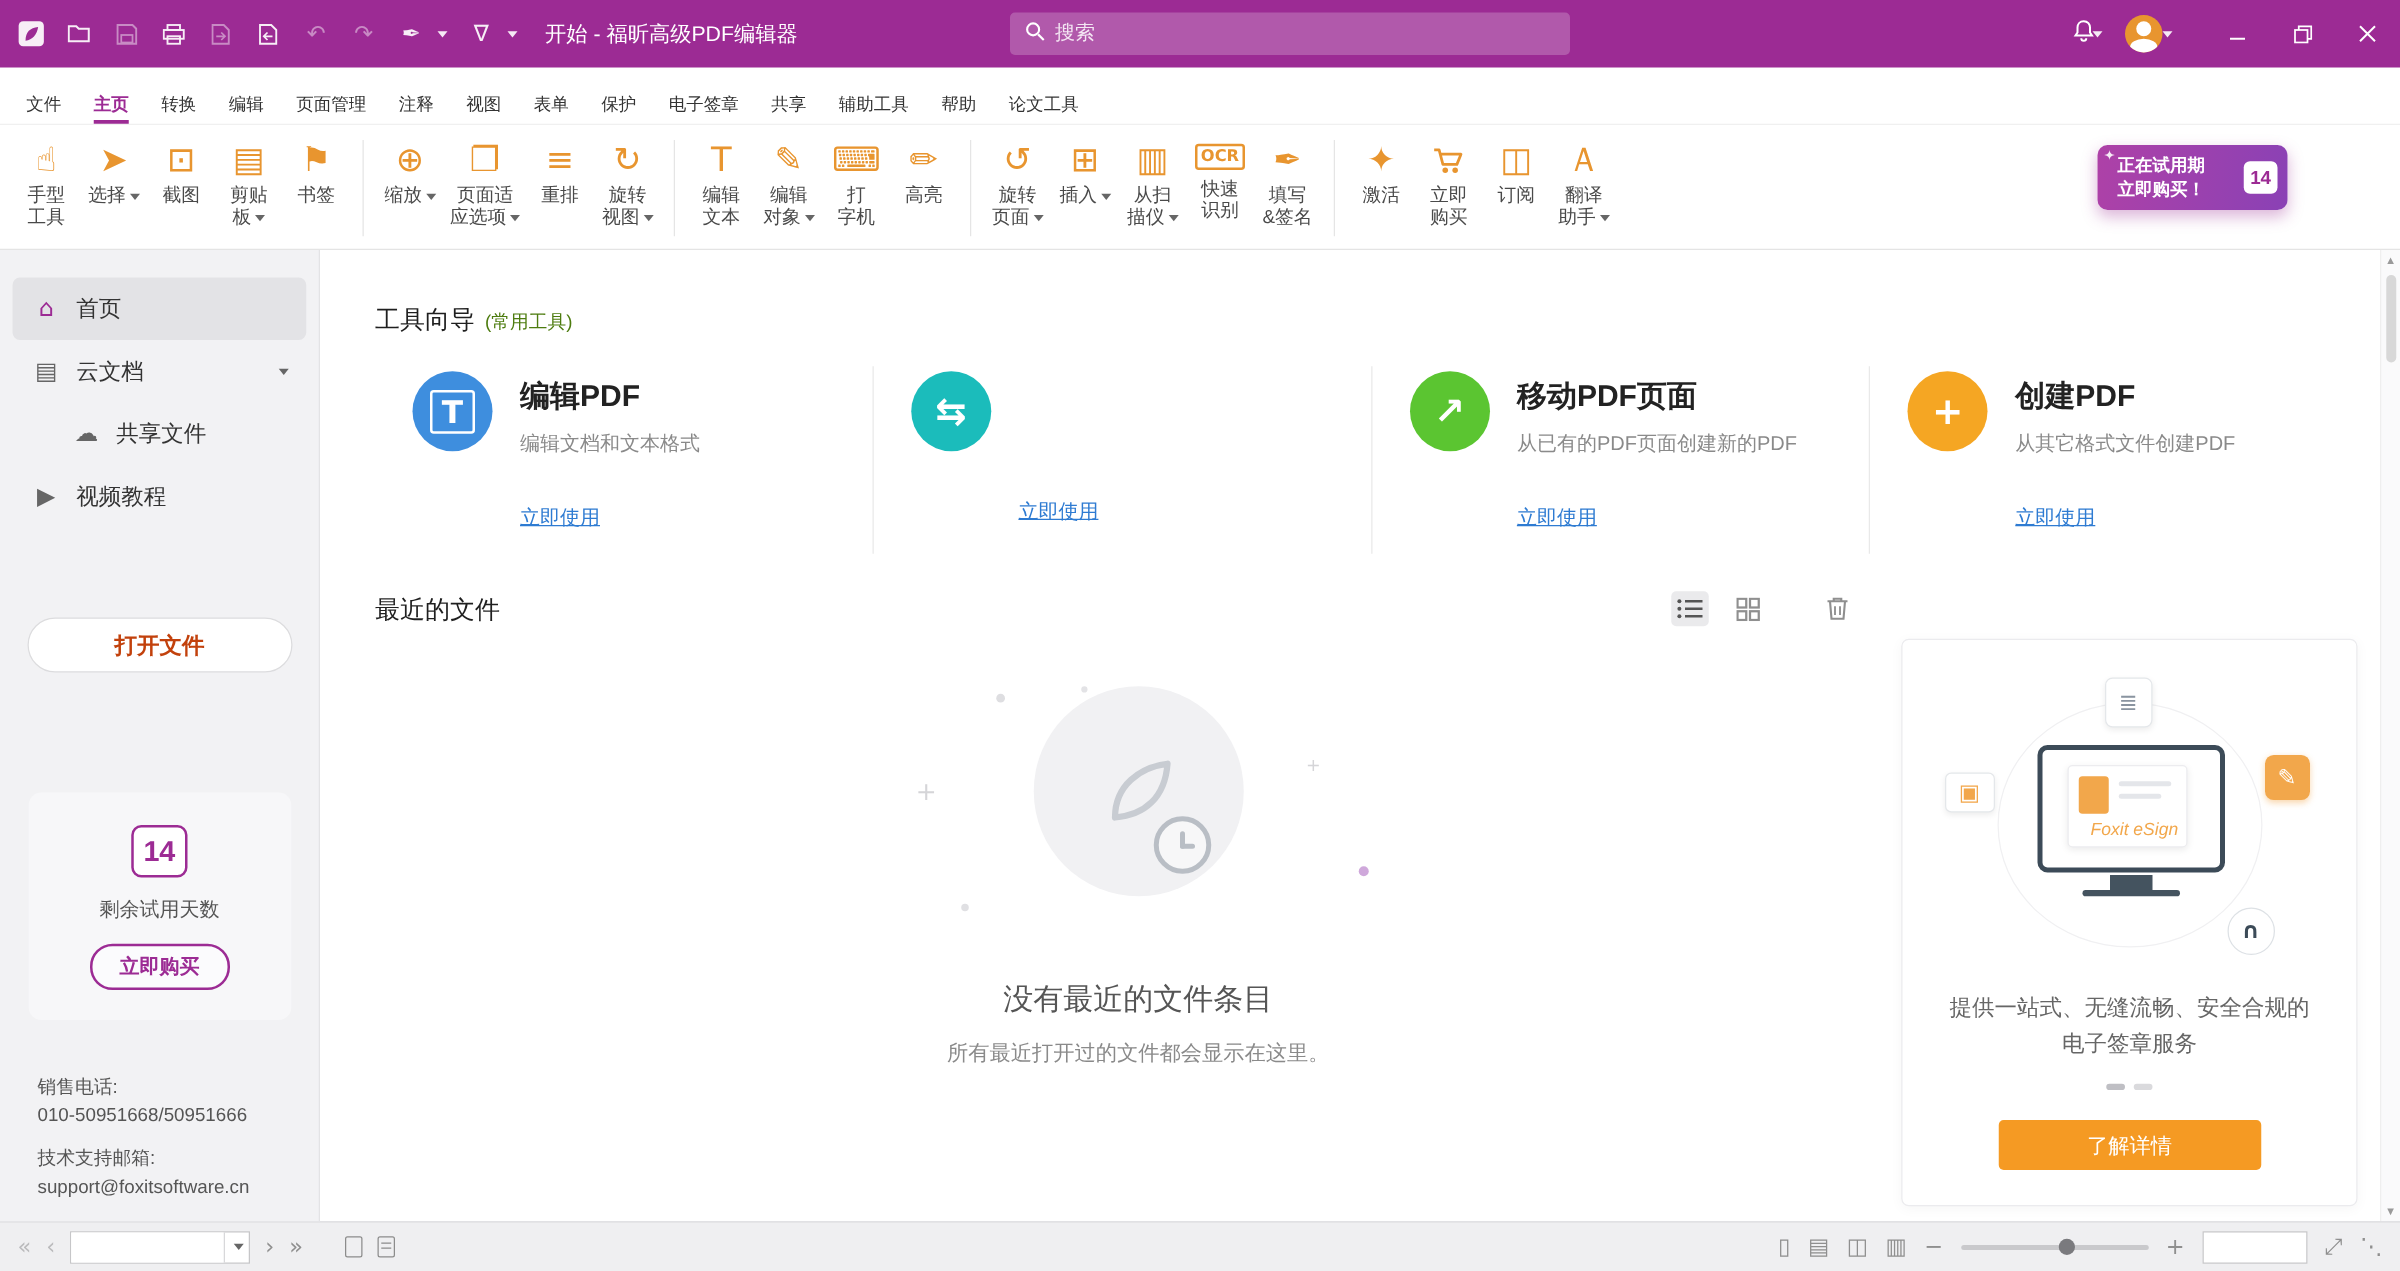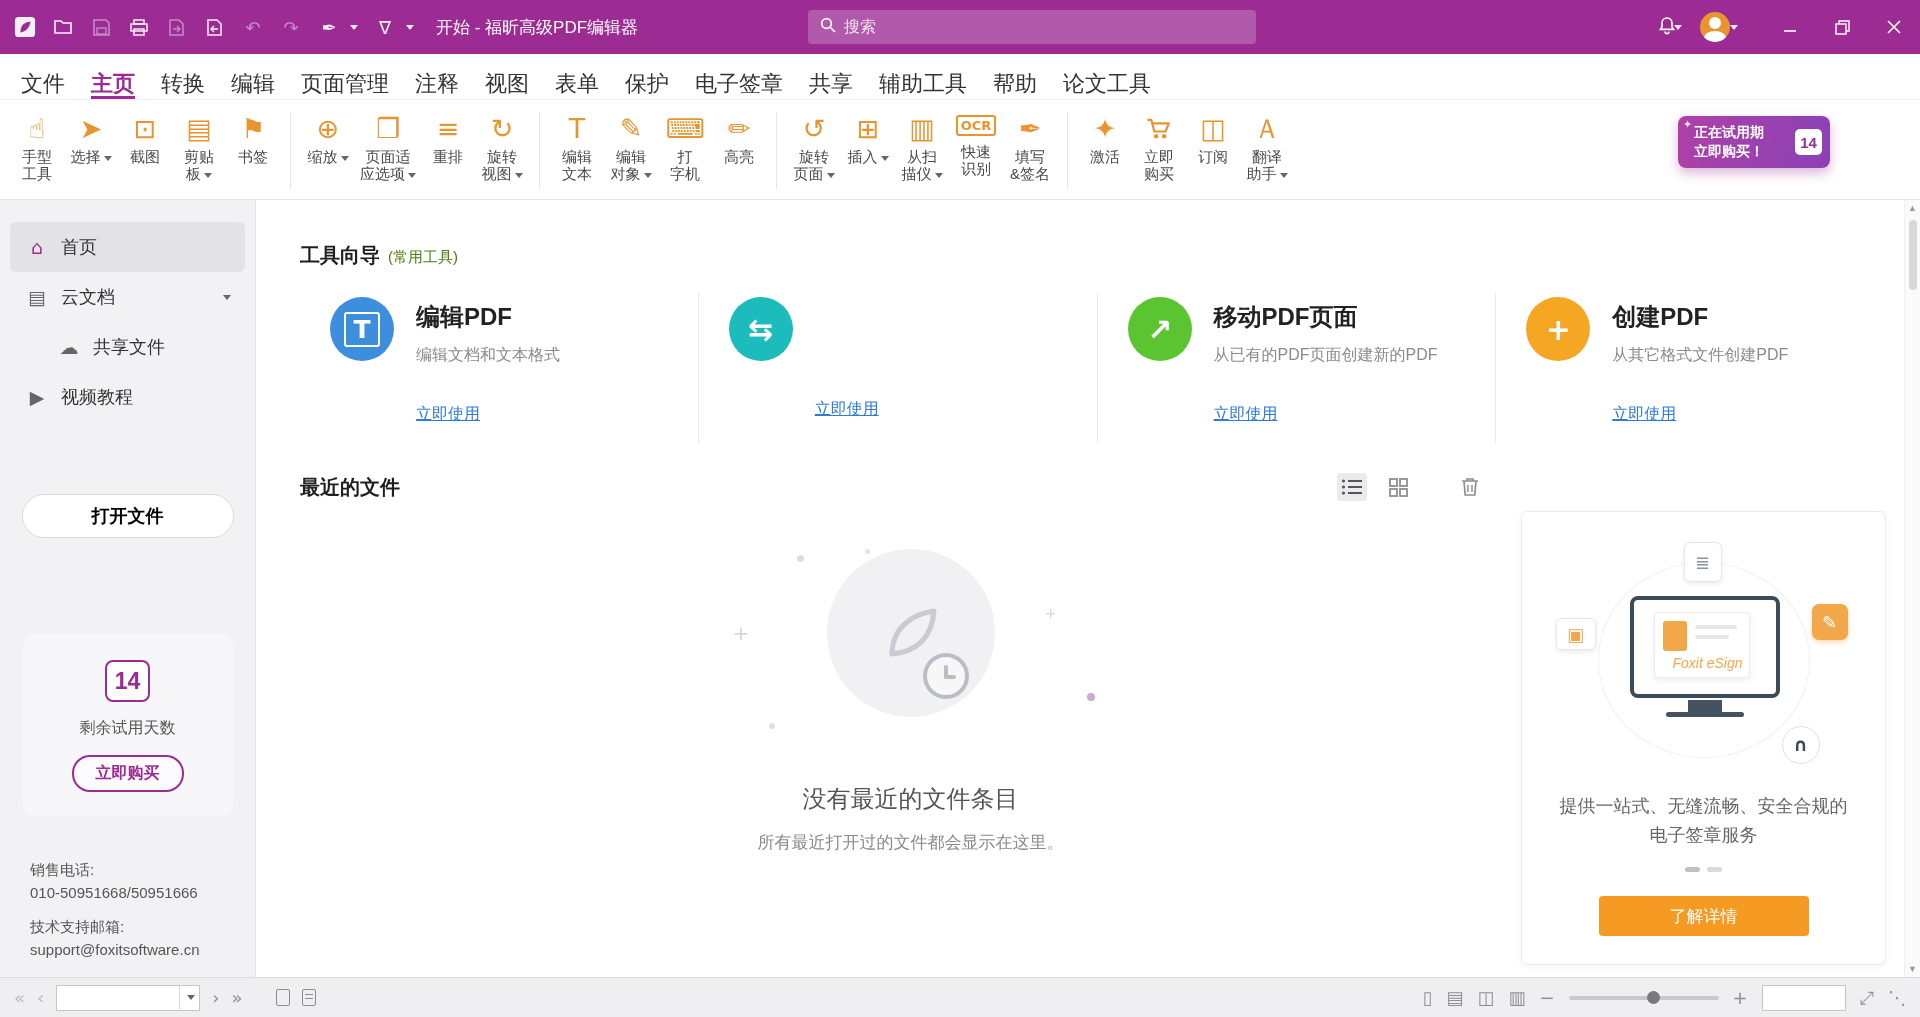--- a/index.html
+++ b/index.html
@@ -22,21 +22,21 @@
   .tb-bell { display:flex; align-items:center; gap:4px; margin-right:18px; }
   .avatar { width:30px; height:30px; border-radius:50%; background:#E8952F; position:relative; overflow:hidden; }
   .avatar::before { content:""; position:absolute; left:9px; top:5px; width:12px; height:12px; border-radius:50%; background:#fff; }
   .avatar::after { content:""; position:absolute; left:4px; top:19px; width:22px; height:14px; border-radius:50% 50% 0 0; background:#fff; }
   .avatar-wrap { display:flex; align-items:center; gap:6px; margin-right:26px; }
   .win-btn { width:52px; height:54px; display:flex; align-items:center; justify-content:center; }
   .win-btn svg { display:block; }
 
   
   .menubar { height:46px; background:#fff; display:flex; align-items:stretch; padding-left:8px; flex:0 0 auto; border-bottom:1px solid #F0F0F0; }
-  .menu-item { font-size:22px; color:#333; display:flex; align-items:center; margin:0 13px; border-bottom:3px solid transparent; padding-top:17px; white-space:nowrap; cursor:default; }
+  .menu-item { font-size:14px; color:#333; display:flex; align-items:center; margin:0 13px; border-bottom:3px solid transparent; padding-top:17px; white-space:nowrap; cursor:default; }
   .menu-item.active { color:#9C2B94; font-weight:bold; border-bottom-color:#9C2B94; }
 
   
   .ribbon { height:100px; background:#fff; border-bottom:1px solid #E4E4E4; display:flex; align-items:stretch; padding:4px 10px 2px 10px; position:relative; flex:0 0 auto; }
   .tool { display:flex; flex-direction:column; align-items:center; min-width:54px; padding:4px 5px 6px; cursor:default; }
   .t-ico { height:40px; display:flex; align-items:center; justify-content:center; font-family:"DejaVu Sans",sans-serif; font-size:27px; color:#E8952F; line-height:1; }
   .t-ico.ocr { font-size:13px; font-weight:bold; border:2px solid #E8952F; border-radius:3px; padding:2px 3px; height:auto; margin:7px 0; }
   .t-lbl { font-size:15px; line-height:17px; color:#4A4A4A; text-align:center; white-space:pre-line; }
   .caret { display:inline-block; width:0; height:0; border-left:4px solid transparent; border-right:4px solid transparent; border-top:5px solid #666; margin-left:3px; vertical-align:middle; }
   .rib-sep { width:1px; background:#E5E5E5; margin:8px 10px; }
@@ -49,39 +49,39 @@
   .body { flex:1; display:flex; min-height:0; }
 
   
   .sidebar { width:256px; background:#F2F2F4; border-right:1px solid #E3E3E5; position:relative; padding-top:22px; flex:0 0 auto; }
   .sb-item { height:50px; display:flex; align-items:center; margin:0 10px; padding-left:16px; border-radius:6px; font-size:18px; color:#333; gap:13px; cursor:default; }
   .sb-item.active { background:#E3E3E6; }
   .sb-ico { width:22px; font-size:19px; font-family:"DejaVu Sans",sans-serif; color:#666; text-align:center; }
   .sb-item.active .sb-ico { color:#9C2B94; }
   .sb-item .caret { margin-left:auto; margin-right:14px; }
   .sb-item.indent { padding-left:48px; }
-  .open-btn { display:block; width:212px; height:44px; margin:72px auto 0; background:#fff; border:1px solid #DCDCDE; border-radius:22px; font-size:18px; font-weight:bold; color:#000000; font-family:inherit; cursor:pointer; }
+  .open-btn { display:block; width:212px; height:44px; margin:72px auto 0; background:#fff; border:1px solid #DCDCDE; border-radius:22px; font-size:18px; font-weight:bold; color:#c2410c; font-family:inherit; cursor:pointer; }
   .trial-card { width:210px; margin:96px auto 0; background:#F7F7F9; border-radius:10px; padding:26px 0 24px; display:flex; flex-direction:column; align-items:center; }
   .trial-days { min-width:44px; height:42px; padding:0 8px; background:#fff; border:2px solid #9C2B94; border-radius:8px; color:#9C2B94; font-size:23px; font-weight:bold; display:flex; align-items:center; justify-content:center; }
   .trial-label { margin-top:16px; font-size:16px; color:#555; }
   .trial-buy { margin-top:16px; background:#FBFBFD; border:2px solid #9C2B94; color:#9C2B94; font-weight:bold; font-size:16px; border-radius:18px; padding:6px 22px; font-family:inherit; cursor:pointer; }
   .sb-contact { position:absolute; left:30px; bottom:16px; font-size:15px; color:#555; line-height:1.55; }
   .sb-contact .row { margin-top:10px; }
   .sb-contact .row:first-child { margin-top:0; }
 
   
   .content { flex:1; display:flex; min-width:0; }
   .content-inner { flex:1; padding:0 10px 0 44px; min-width:0; display:flex; flex-direction:column; }
   .scroll-rail { width:16px; background:#FAFAFB; border-left:1px solid #EFEFEF; display:flex; flex-direction:column; align-items:center; font-size:9px; color:#9A9A9A; flex:0 0 auto; }
   .scroll-rail .thumb { width:8px; height:70px; background:#D8D8D8; border-radius:4px; margin-top:4px; }
   .scroll-rail .sr-btn { padding:3px 0; cursor:default; }
   .scroll-rail .sr-down { margin-top:auto; }
 
   .sec-head { display:flex; align-items:baseline; margin-top:42px; }
-  .sec-title { font-size:20px; font-weight:bold; color:#1F1F1F; }
+  .sec-title { font-size:20px; font-weight:normal; color:#1F1F1F; }
   .sec-sub { font-size:15px; color:#4d7c0f; margin-left:8px; }
 
   .cards { display:flex; margin-top:24px; }
   .tool-card { flex:1; border-right:1px solid #E9E9E9; padding:4px 10px 18px 30px; }
   .tool-card:last-child { border-right:none; }
   .tc-top { display:flex; align-items:flex-start; gap:22px; }
   .tc-ico { width:64px; height:64px; border-radius:50%; display:flex; align-items:center; justify-content:center; color:#fff; font-size:30px; font-weight:bold; font-family:"DejaVu Sans",sans-serif; flex:0 0 auto; }
   .tc-ico.c0 { background:#3E8EDE; } .tc-ico.c1 { background:#1BBCBB; } .tc-ico.c2 { background:#5BC531; } .tc-ico.c3 { background:#F5A623; }
   .tc-ico .boxed { border:2.5px solid #fff; border-radius:3px; padding:1px 7px; font-size:25px; }
   .tc-title { font-size:24px; font-weight:bold; color:#222; margin-top:4px; }

